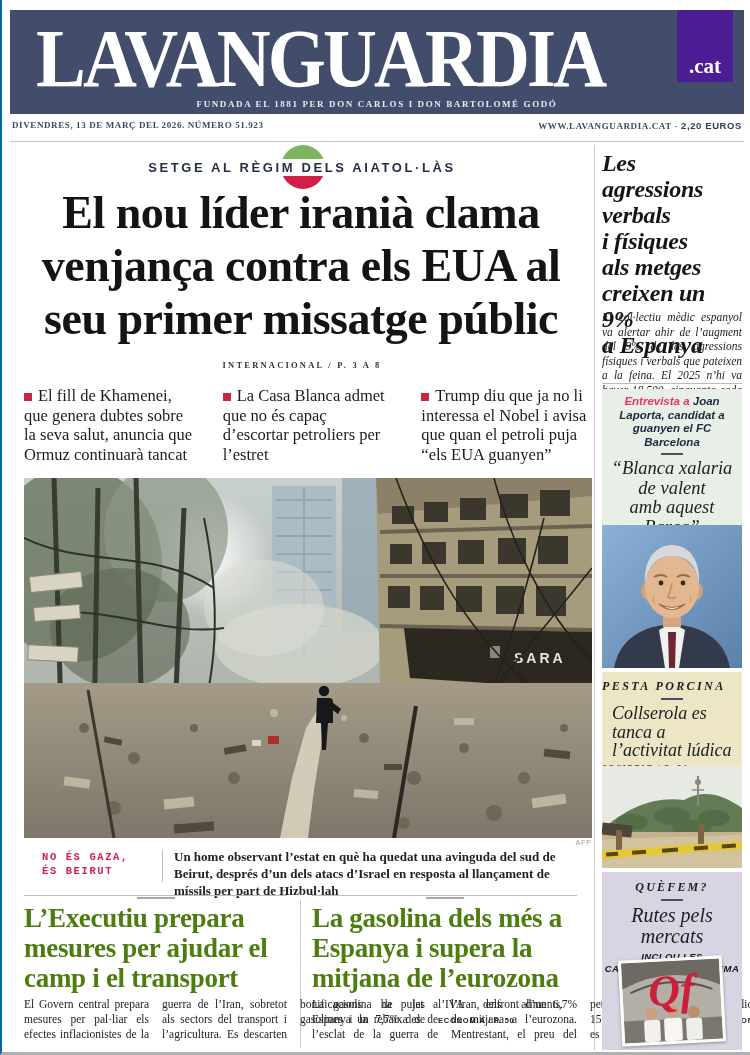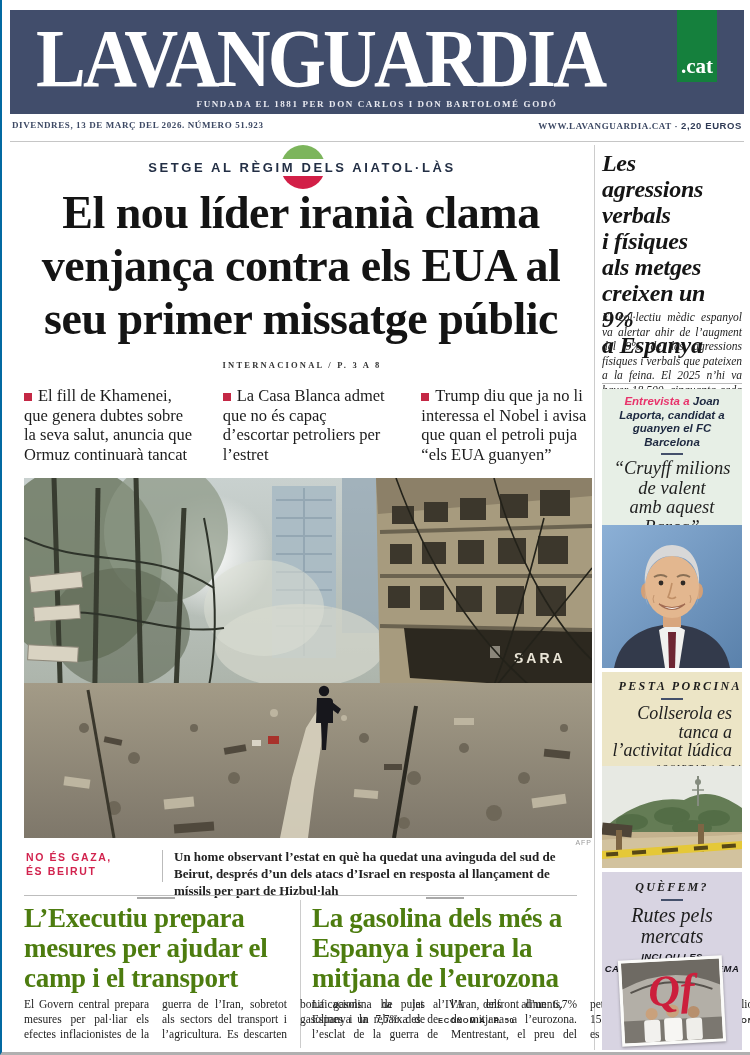--- a/index.html
+++ b/index.html
@@ -8,21 +8,21 @@
   #page{position:relative;width:750px;height:1055px;background:#ffffff;margin:0 auto;
         overflow:hidden;font-family:"Liberation Serif","DejaVu Serif",serif;color:#1a1a1a;
         border-left:2px solid #0369a1;border-bottom:3px solid #b0b0b0;box-sizing:border-box;}
   .abs{position:absolute;}
 
   
   #masthead{left:8px;top:10px;width:734px;height:104px;background:#414d6b;}
   #logo{left:26px;top:8px;width:650px;height:80px;color:#ffffff;font-weight:bold;
         font-size:77px;letter-spacing:-3px;line-height:80px;transform:scale(.97,1.06);
         transform-origin:left center;white-space:nowrap;}
-  #catbox{left:667px;top:0;width:40px;height:72px;background:#15803d;}
+  #catbox{left:667px;top:0;width:56px;height:72px;background:#4c1d95;}
   #catbox .cat{position:absolute;left:0;right:0;bottom:3px;text-align:center;color:#fff;
         font-weight:bold;font-size:21px;}
   #founded{left:0;right:0;bottom:5px;text-align:center;color:#e8e9f0;font-size:9px;
         letter-spacing:1.6px;font-weight:bold;}
   #dateline{left:10px;top:120px;width:730px;height:16px;color:#3d4964;font-size:9px;
         font-weight:bold;letter-spacing:.6px;}
   #dateline .right{float:right;}
   #dateline .price{font-family:"Liberation Sans","DejaVu Sans",sans-serif;font-size:9.5px;color:#2e3a55;}
   .toprule{left:8px;top:141px;width:734px;height:1px;background:#c6c6c6;}
 
@@ -40,22 +40,22 @@
   #lead-ref{left:10px;top:360px;width:580px;text-align:center;font-size:8.5px;
       font-weight:bold;letter-spacing:2.2px;color:#333;}
   #bullets{left:22px;top:386px;width:568px;display:flex;gap:28px;}
   .bullet{flex:1;font-size:16.5px;line-height:19.5px;color:#1c1c1c;}
   .sq{display:inline-block;width:8px;height:8px;background:#c42845;margin-right:6px;}
 
   
   #beirut{left:22px;top:478px;width:568px;height:360px;overflow:hidden;background:#9aa296;}
   #afp{left:0;top:839px;width:590px;text-align:right;font-size:7px;color:#999;
       font-family:"Liberation Sans","DejaVu Sans",sans-serif;letter-spacing:1px;}
-  #cap-label{left:24px;top:850px;width:110px;color:#d2234e;font-weight:bold;font-size:10.5px;
-      letter-spacing:1.6px;line-height:14px;font-family:Liberation Sans, sans-serif;}
+  #cap-label{left:40px;top:850px;width:110px;color:#d2234e;font-weight:bold;font-size:10.5px;
+      letter-spacing:1.6px;line-height:14px;font-family:Liberation Mono, monospace;}
   #cap-div{left:160px;top:850px;width:1px;height:32px;background:#bbb;}
   #caption{left:172px;top:848px;width:404px;font-weight:bold;font-size:13px;line-height:17px;color:#222;}
 
   
   .story-rule{top:895px;height:1px;background:#bdbdbd;}
   .story-rule::after{content:"";position:absolute;left:50%;top:2px;width:38px;height:2px;
       margin-left:-19px;background:#a9a9a9;}
   #ls-rule{left:22px;width:263px;} #rs-rule{left:310px;width:265px;}
   #story-vrule{left:298px;top:900px;width:1px;height:148px;background:#cccccc;}
   .story-hl{font-weight:bold;font-size:27px;line-height:30px;color:#4d7c0f;letter-spacing:-.3px;}
@@ -74,21 +74,21 @@
 
   #interview{top:389px;height:136px;background:#e7efe6;text-align:center;}
   #interview .lbl{font-family:"Liberation Sans","DejaVu Sans",sans-serif;font-weight:bold;
       font-size:11.5px;line-height:13.5px;color:#1d2840;padding:6px 4px 0;}
   #interview .lbl .red{color:#e8336b;}
   .mini-div{width:22px;height:2px;background:#44506b;margin:4px auto;}
   #interview .quote{font-size:18.5px;line-height:19.5px;color:#1f1f1f;}
   #interview .iref{margin-top:5px;font-size:8px;font-weight:bold;letter-spacing:1.6px;color:#333;}
   #laporta{top:525px;height:143px;overflow:hidden;}
 
-  #pesta{top:672px;height:94px;background:#ece5c6;text-align:right;}
+  #pesta{top:672px;height:94px;background:#ece5c6;text-align:left;}
   #pesta .kick{padding-top:7px;font-weight:bold;font-size:12px;letter-spacing:2.4px;color:#1d1d1d;}
   #pesta .hl{font-size:18px;line-height:18.5px;color:#1d1d1d;width:120px;margin:2px auto 0;}
   #pesta .pref{margin-top:4px;font-size:8px;font-weight:bold;letter-spacing:1.6px;color:#333;}
   #collserola{top:766px;height:102px;overflow:hidden;}
 
   #quefem{top:872px;height:178px;background:#d8d4e2;text-align:center;}
   #quefem .kick{padding-top:8px;font-weight:bold;font-size:12px;letter-spacing:2.2px;color:#1d1d1d;}
   #quefem .hl{font-size:20px;line-height:21px;color:#1d1d1d;}
   #quefem .note{margin-top:4px;font-family:"Liberation Sans","DejaVu Sans",sans-serif;
       font-weight:bold;font-size:9.5px;line-height:12px;letter-spacing:.4px;color:#16161d;}
@@ -308,21 +308,21 @@
   </div>
   <div id="rc-rule" class="abs rc"></div>
 
   <div id="interview" class="abs rc">
     <div class="lbl">
       <span class="red">Entrevista a</span>
       <span>Joan Laporta, candidat a guanyen el FC Barcelona</span>
     </div>
     <div class="mini-div"></div>
     <div class="quote">
-      <div>“Cruyff milions</div>
+      <div>“Blanca xalaria</div>
       <div>de valent</div>
       <div>amb aquest</div>
       <div>Barça”</div>
     </div>
     <div class="iref">ESPORTS / P. 44</div>
   </div>
 
   <div id="laporta" class="abs rc">
     <svg width="140" height="143" viewBox="0 0 140 143" preserveAspectRatio="none">
       <defs>

